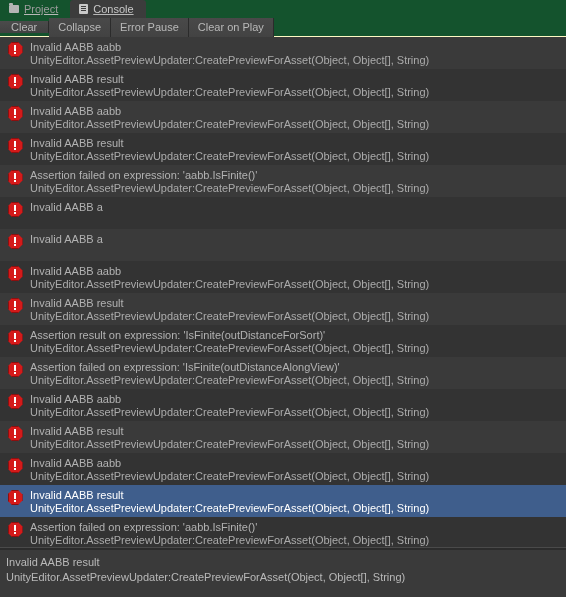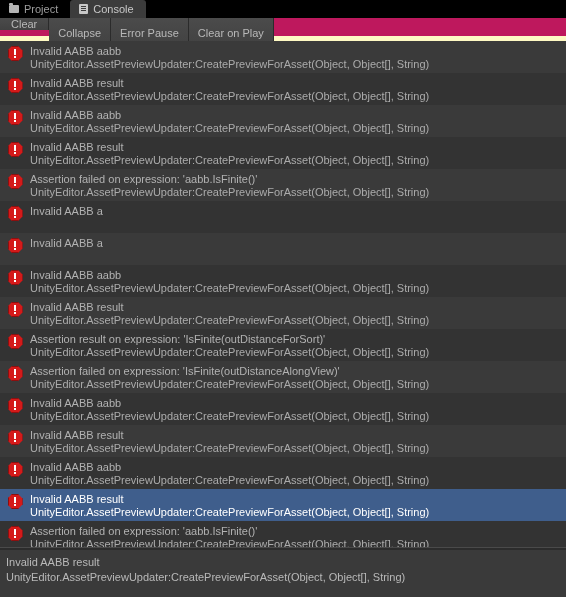--- a/index.html
+++ b/index.html
@@ -21,25 +21,26 @@
     height: 597px;
     position: relative;
     display: flex;
     flex-direction: column;
     background: #383838;
   }
 
   
   .tabbar {
     height: 18px;
-    background: #000000;
+    background: #14532d;
     display: flex;
     align-items: flex-end;
     position: relative;
     flex: 0 0 auto;
+    text-decoration: underline;
   }
   .tab {
     height: 18px;
     display: flex;
     align-items: center;
     gap: 5px;
     padding: 0 12px 0 9px;
     box-sizing: border-box;
     font-size: 11px;
     color: #9d9d9d;
@@ -87,24 +88,24 @@
     background: repeating-linear-gradient(
       to bottom,
       #3c3c3c 0px, #3c3c3c 1px,
       #c8c8c8 1px, #c8c8c8 2px
     );
   }
 
   
   .toolbar {
     height: 18px;
-    background: #be185d;
-    border-bottom: 5px solid #fef9c3;
-    display: flex;
-    align-items: flex-start;
+    background: #14532d;
+    border-bottom: 1px solid #fef9c3;
+    display: flex;
+    align-items: center;
     flex: 0 0 auto;
   }
   .tbtn {
     display: flex;
     align-items: center;
     padding: 9px 9px;
     font-size: 11px;
     color: #b9b9b9;
     background: linear-gradient(to bottom, #4b4b4b 0%, #414141 100%);
     border-right: 1px solid #2b2b2b;

